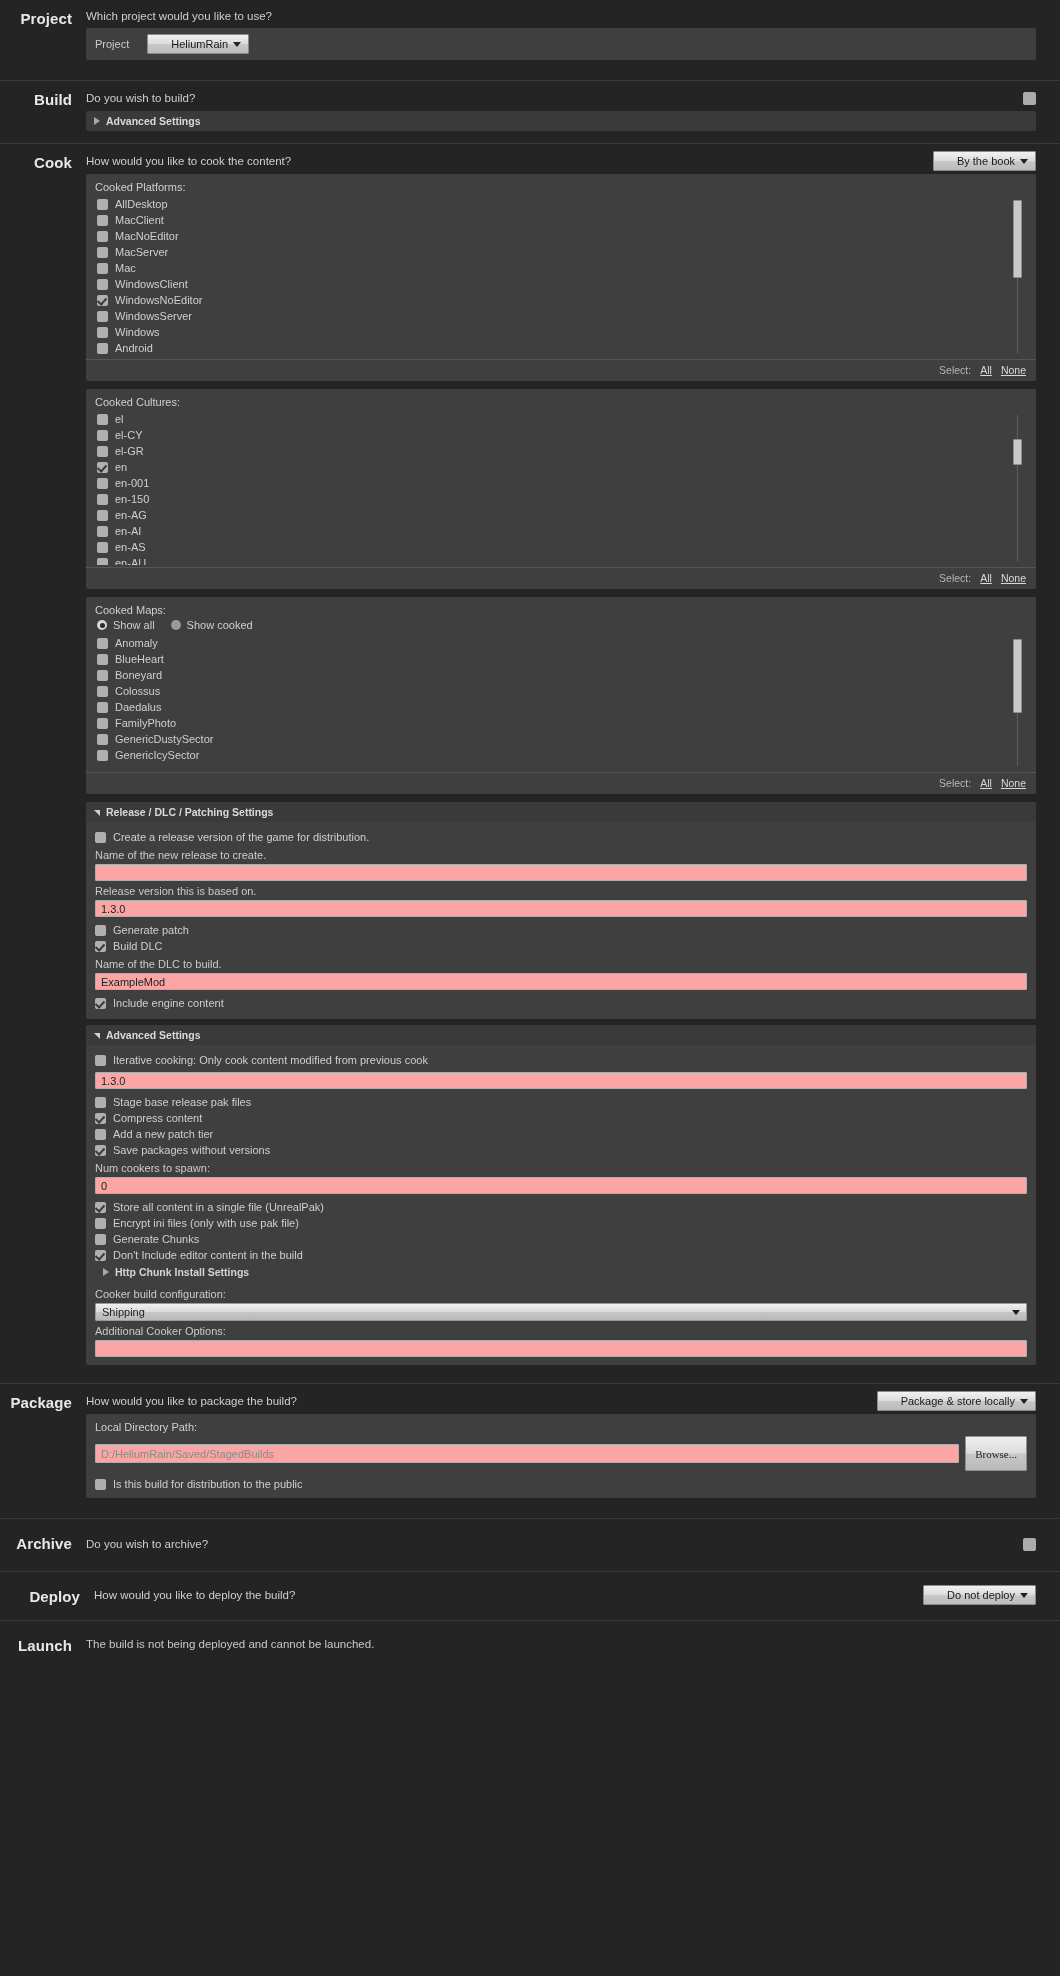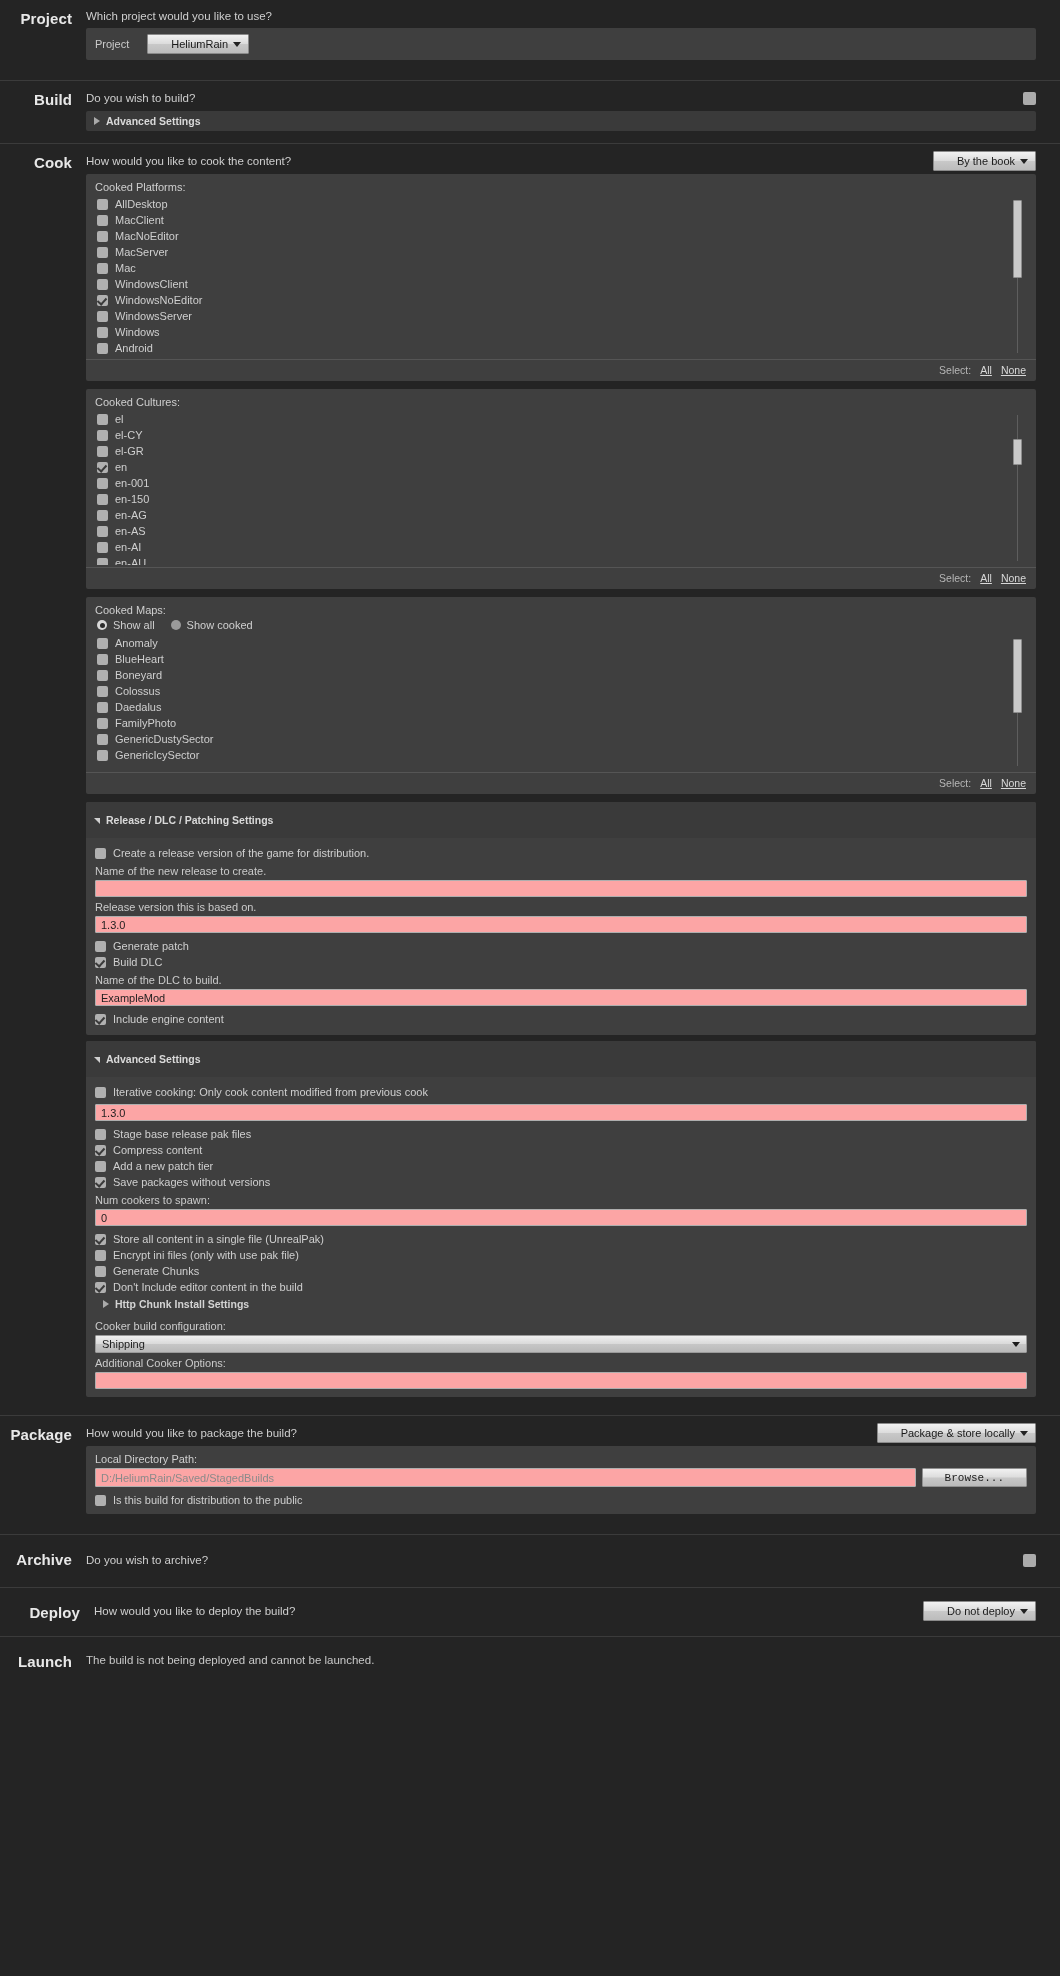--- a/index.html
+++ b/index.html
@@ -216,21 +216,21 @@
 
   .group {
     background: #3f3f3f;
     border-radius: 2px;
     margin-bottom: 6px;
   }
   .group-head {
     background: #3a3a3a;
     border-radius: 2px 2px 0 0;
     display: flex; align-items: center; gap: 6px;
-    padding: 12px 8px;
+    padding: 4px 8px;
     font-size: 10.5px; font-weight: bold; color: #dadada;
     cursor: pointer;
   }
   .group-body { padding: 7px 9px 8px 9px; }
 
   .field-lbl { font-size: 11px; color: #cbcbcb; padding: 4px 0 3px 0; }
   .txt {
     display: block;
     width: 100%;
     background: #fca5a5;
@@ -265,26 +265,26 @@
     border-right: 4px solid transparent;
     border-top: 5px solid #1c1c1c;
   }
 
   .browse-row { display: flex; gap: 6px; align-items: center; }
   .btn {
     background: linear-gradient(to bottom, #f1f1f1 0%, #dcdcdc 48%, #c7c7c7 52%, #bababa 100%);
     border: 1px solid #8f8f8f;
     color: #1c1c1c;
     font-size: 11px;
-    padding: 2px 22px;
-    height: 19px;
+    padding: 2px 9px;
+    height: 35px;
     border-radius: 1px;
     cursor: pointer;
     white-space: nowrap;
-    font-family: Liberation Mono, monospace;
+    font-family: Liberation Serif, serif;
   }
 
   .status-text { font-size: 11.5px; color: #c8c8c8; }
 </style>
 </head>
 <body>
 
 <div class="section">
   <div class="sect-label">Project</div>
   <div class="sect-body">
@@ -415,25 +415,25 @@
               <div class="cb-row">
                 <span class="cb"></span>
                 <span class="lbl">en-150</span>
               </div>
               <div class="cb-row">
                 <span class="cb"></span>
                 <span class="lbl">en-AG</span>
               </div>
               <div class="cb-row">
                 <span class="cb"></span>
+                <span class="lbl">en-AI</span>
+              </div>
+              <div class="cb-row">
+                <span class="cb"></span>
                 <span class="lbl">en-AS</span>
-              </div>
-              <div class="cb-row">
-                <span class="cb"></span>
-                <span class="lbl">en-AI</span>
               </div>
               <div class="cb-row">
                 <span class="cb"></span>
                 <span class="lbl">en-AU</span>
               </div>
             </div>
           <div class="vscroll">
             <div class="track"></div>
             <div class="thumb" style="top:24px;height:26px;"></div>
           </div>

